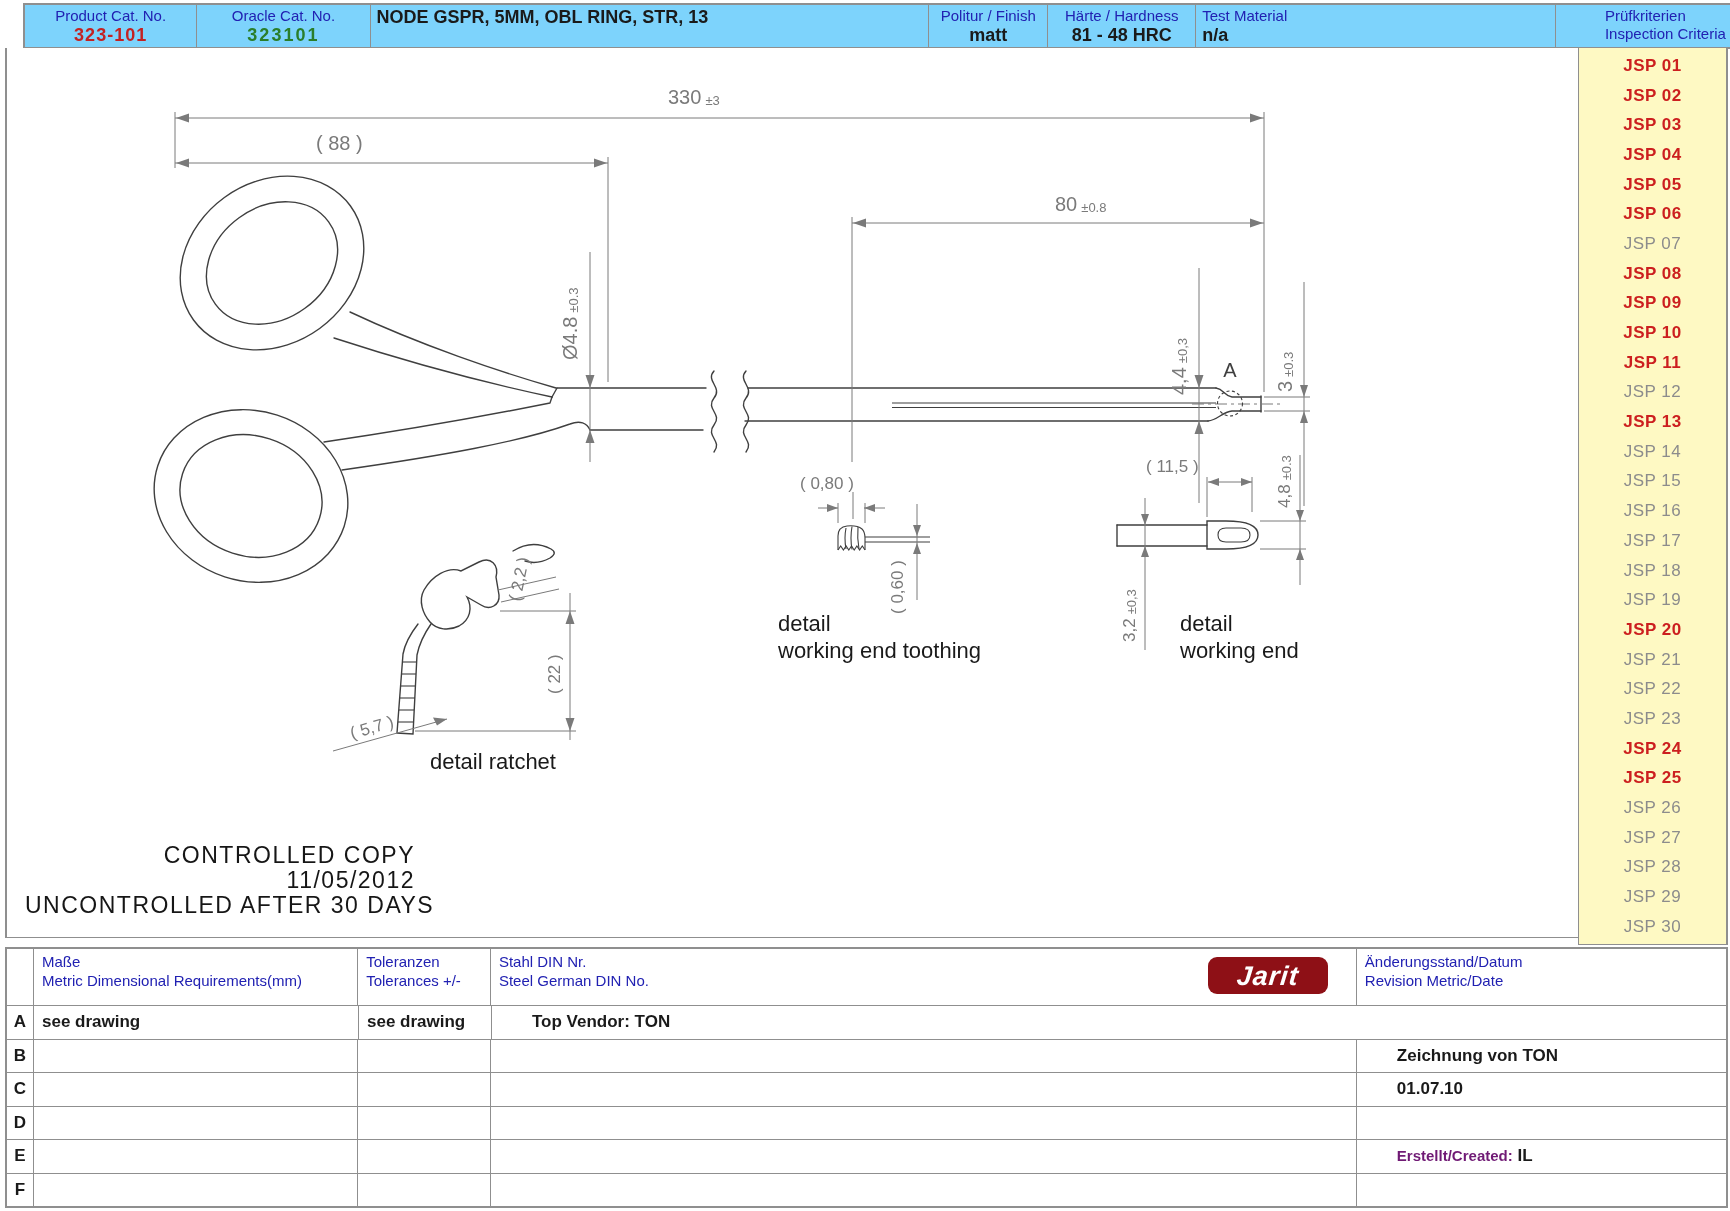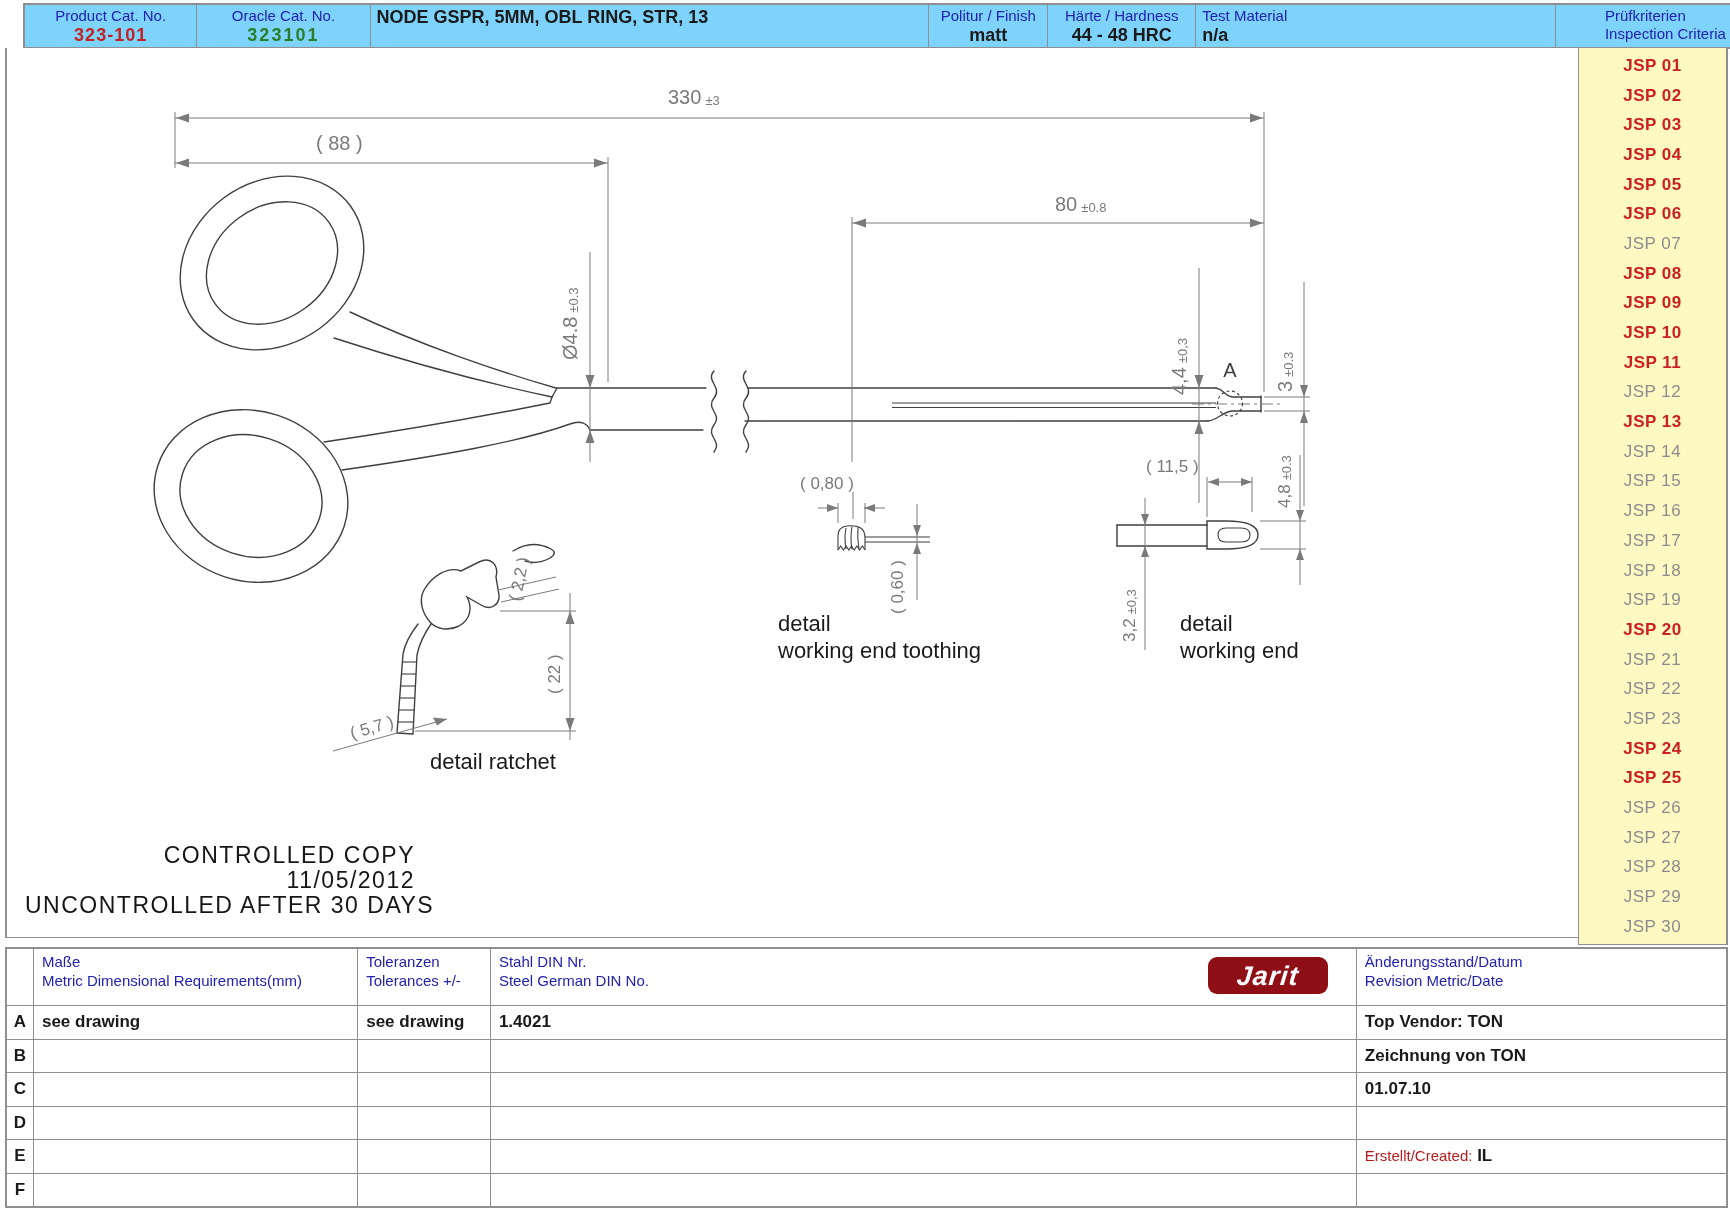--- a/index.html
+++ b/index.html
@@ -52,21 +52,21 @@
   .t-head{height:57px;}
   .t-data{height:33.6px;}
   .w-letter{width:27px;padding:3px 0 0 0;text-align:center;}
   .w-masse{width:325px;}
   .w-tol{width:133px;}
   .w-stahl{width:868px;}
   .w-rev{width:370px;}
   .t-label{color:#2121b2;font-size:15px;line-height:19px;white-space:nowrap;}
   .t-value{font-size:17px;font-weight:bold;line-height:26px;white-space:nowrap;}
   .letter{font-size:17px;font-weight:bold;line-height:26px;}
-  .rev-label{color:#b91c1c;font-weight:normal;font-size:15px;}
+  .rev-label{color:#701a75;font-weight:bold;font-size:15px;margin-left:32px;}
   .logo{position:absolute;right:28px;top:8px;width:120px;height:37px;background:#8e1016;
         border-radius:9px;display:flex;align-items:center;justify-content:center;}
   .logo-text{color:#ffffff;font-weight:bold;font-style:italic;font-size:27px;letter-spacing:1px;
              transform:skewX(-6deg);font-family:"Liberation Sans",sans-serif;line-height:30px;}
 </style>
 </head>
 <body>
 
 <div class="hdr">
   <div class="hdr-cell c-center" style="width:177px">
@@ -79,21 +79,21 @@
   </div>
   <div class="hdr-cell" style="width:575px">
     <div class="hdr-value">NODE GSPR, 5MM, OBL RING, STR, 13</div>
   </div>
   <div class="hdr-cell c-center" style="width:122px">
     <div class="hdr-label">Politur / Finish</div>
     <div class="hdr-value">matt</div>
   </div>
   <div class="hdr-cell c-center" style="width:152px">
     <div class="hdr-label">Härte / Hardness</div>
-    <div class="hdr-value">44 - 48 HRC</div>
+    <div class="hdr-value">81 - 48 HRC</div>
   </div>
   <div class="hdr-cell" style="width:370px">
     <div class="hdr-label">Test Material</div>
     <div class="hdr-value">n/a</div>
   </div>
   <div class="hdr-cell" style="width:149px">
     <div class="hdr-label">Prüfkriterien</div>
     <div class="hdr-label">Inspection Criteria</div>
   </div>
 </div>
@@ -339,23 +339,20 @@
       <div class="t-row t-data">
         <div class="t-cell t-data w-letter">
           <span class="letter">A</span>
         </div>
         <div class="t-cell t-data w-masse">
           <span class="t-value">see drawing</span>
         </div>
         <div class="t-cell t-data w-tol">
           <span class="t-value">see drawing</span>
         </div>
-        <div class="t-cell t-data w-stahl">
-          <span class="t-value">1.4021</span>
-        </div>
         <div class="t-cell t-data w-rev">
           <span class="t-value"><span class="rev-label"></span> <span>Top Vendor: TON</span></span>
         </div>
       </div>
 
       <div class="t-row t-data">
         <div class="t-cell t-data w-letter">
           <span class="letter">B</span>
         </div>
         <div class="t-cell t-data w-masse">

